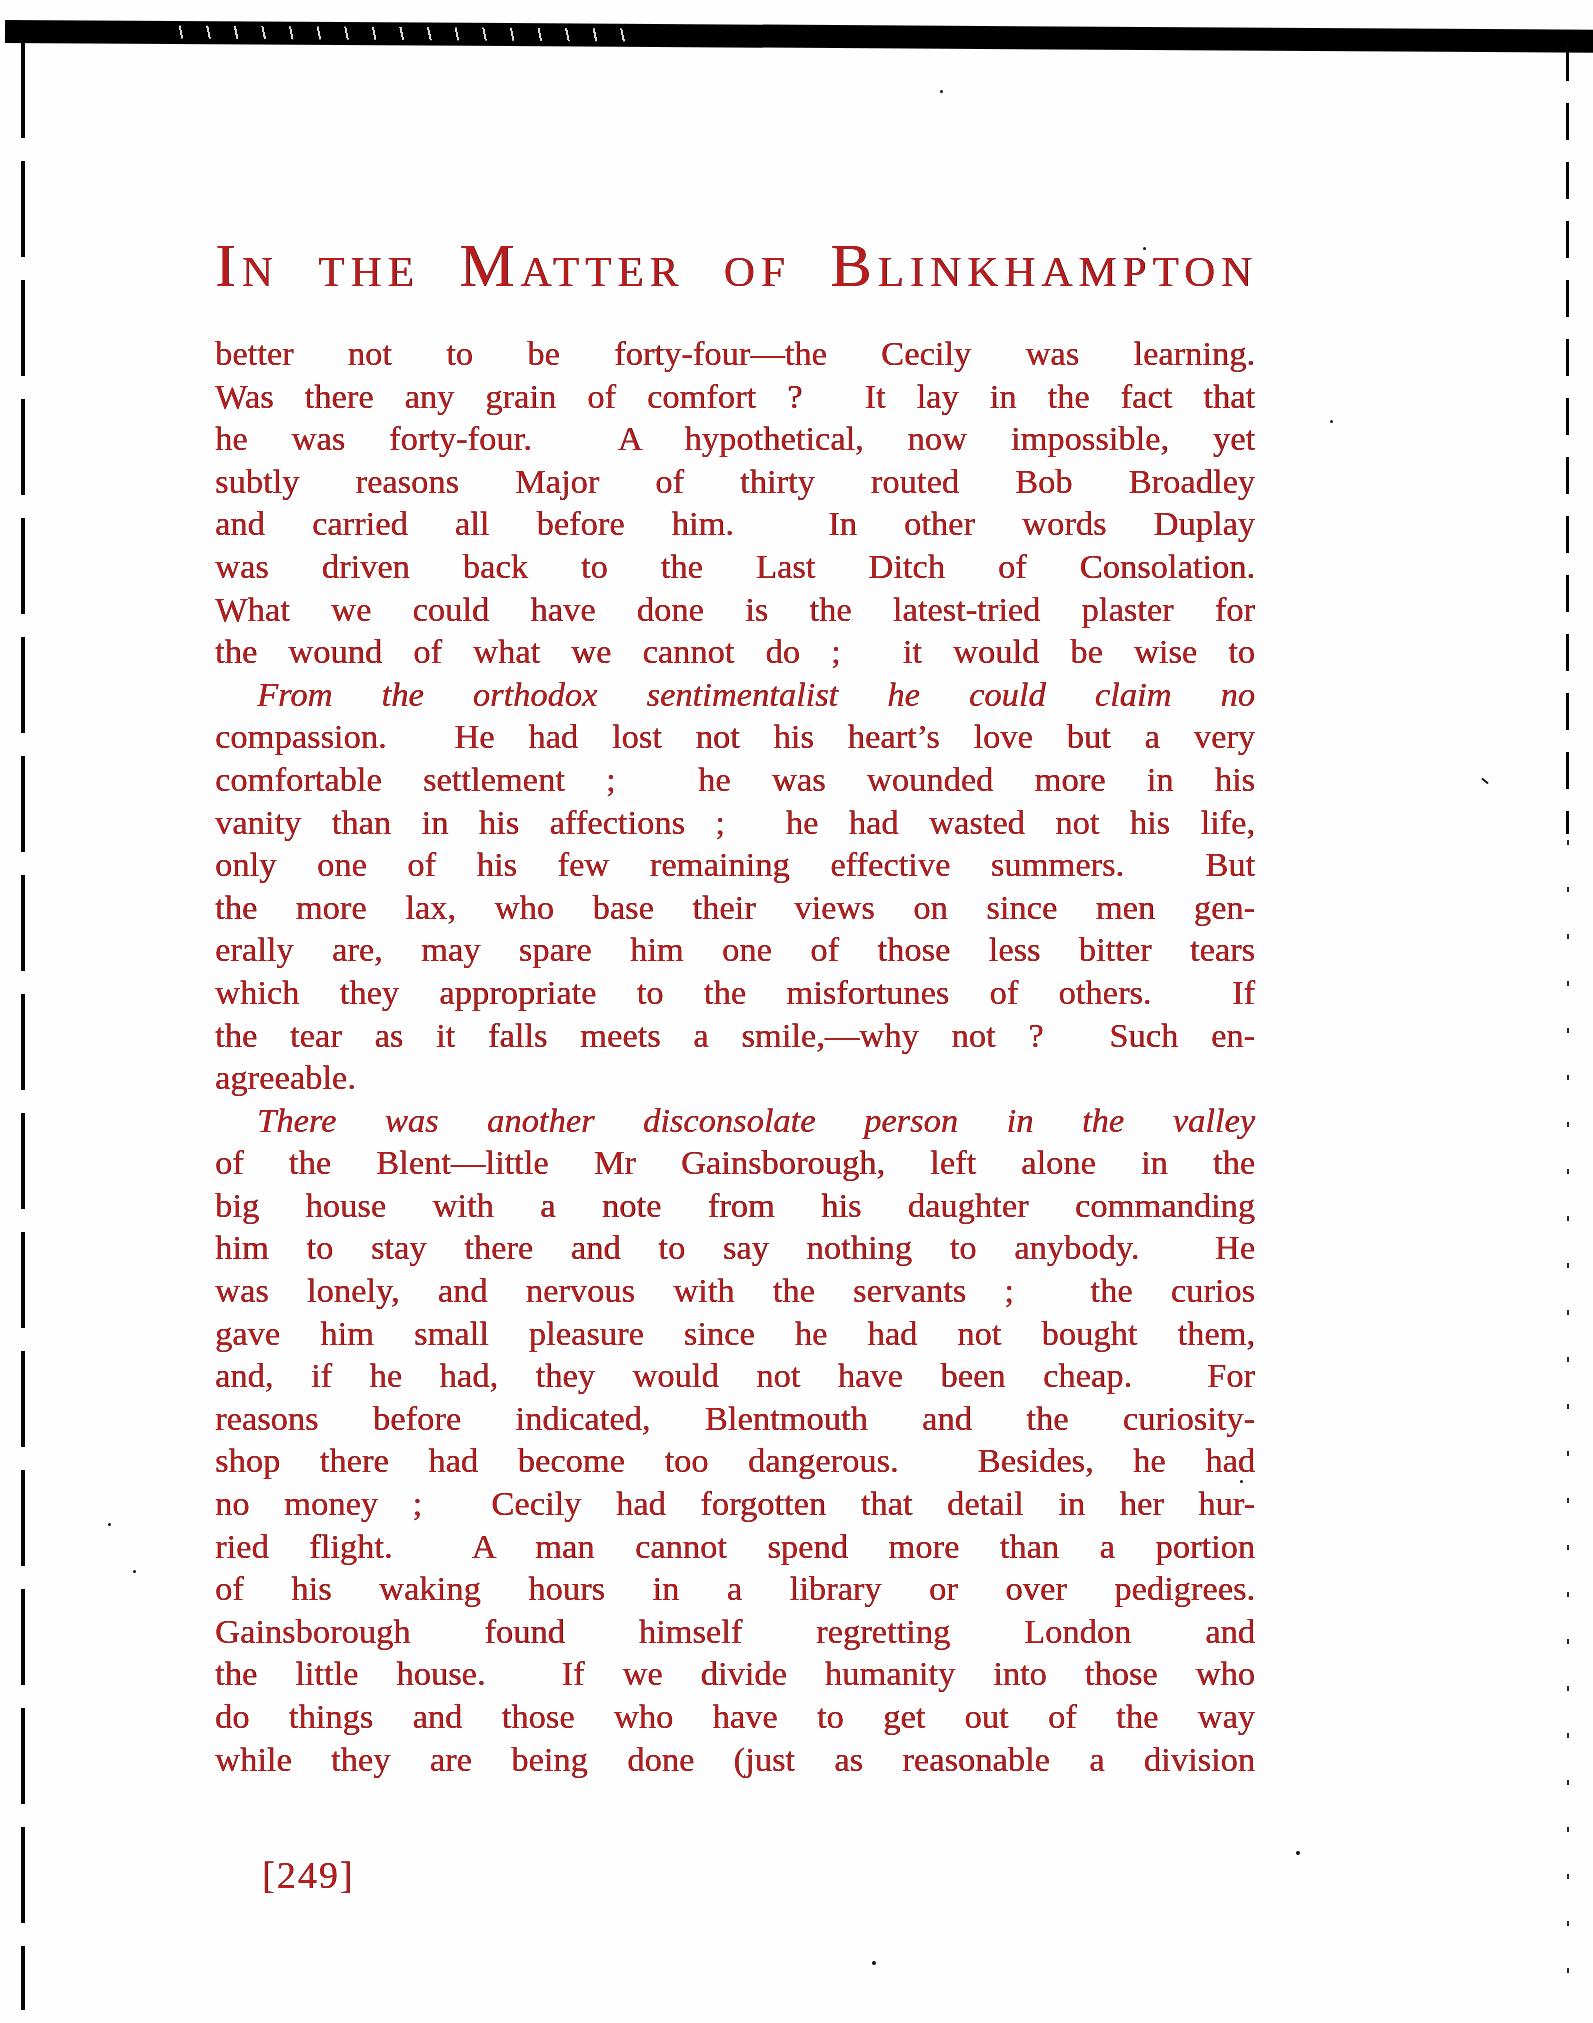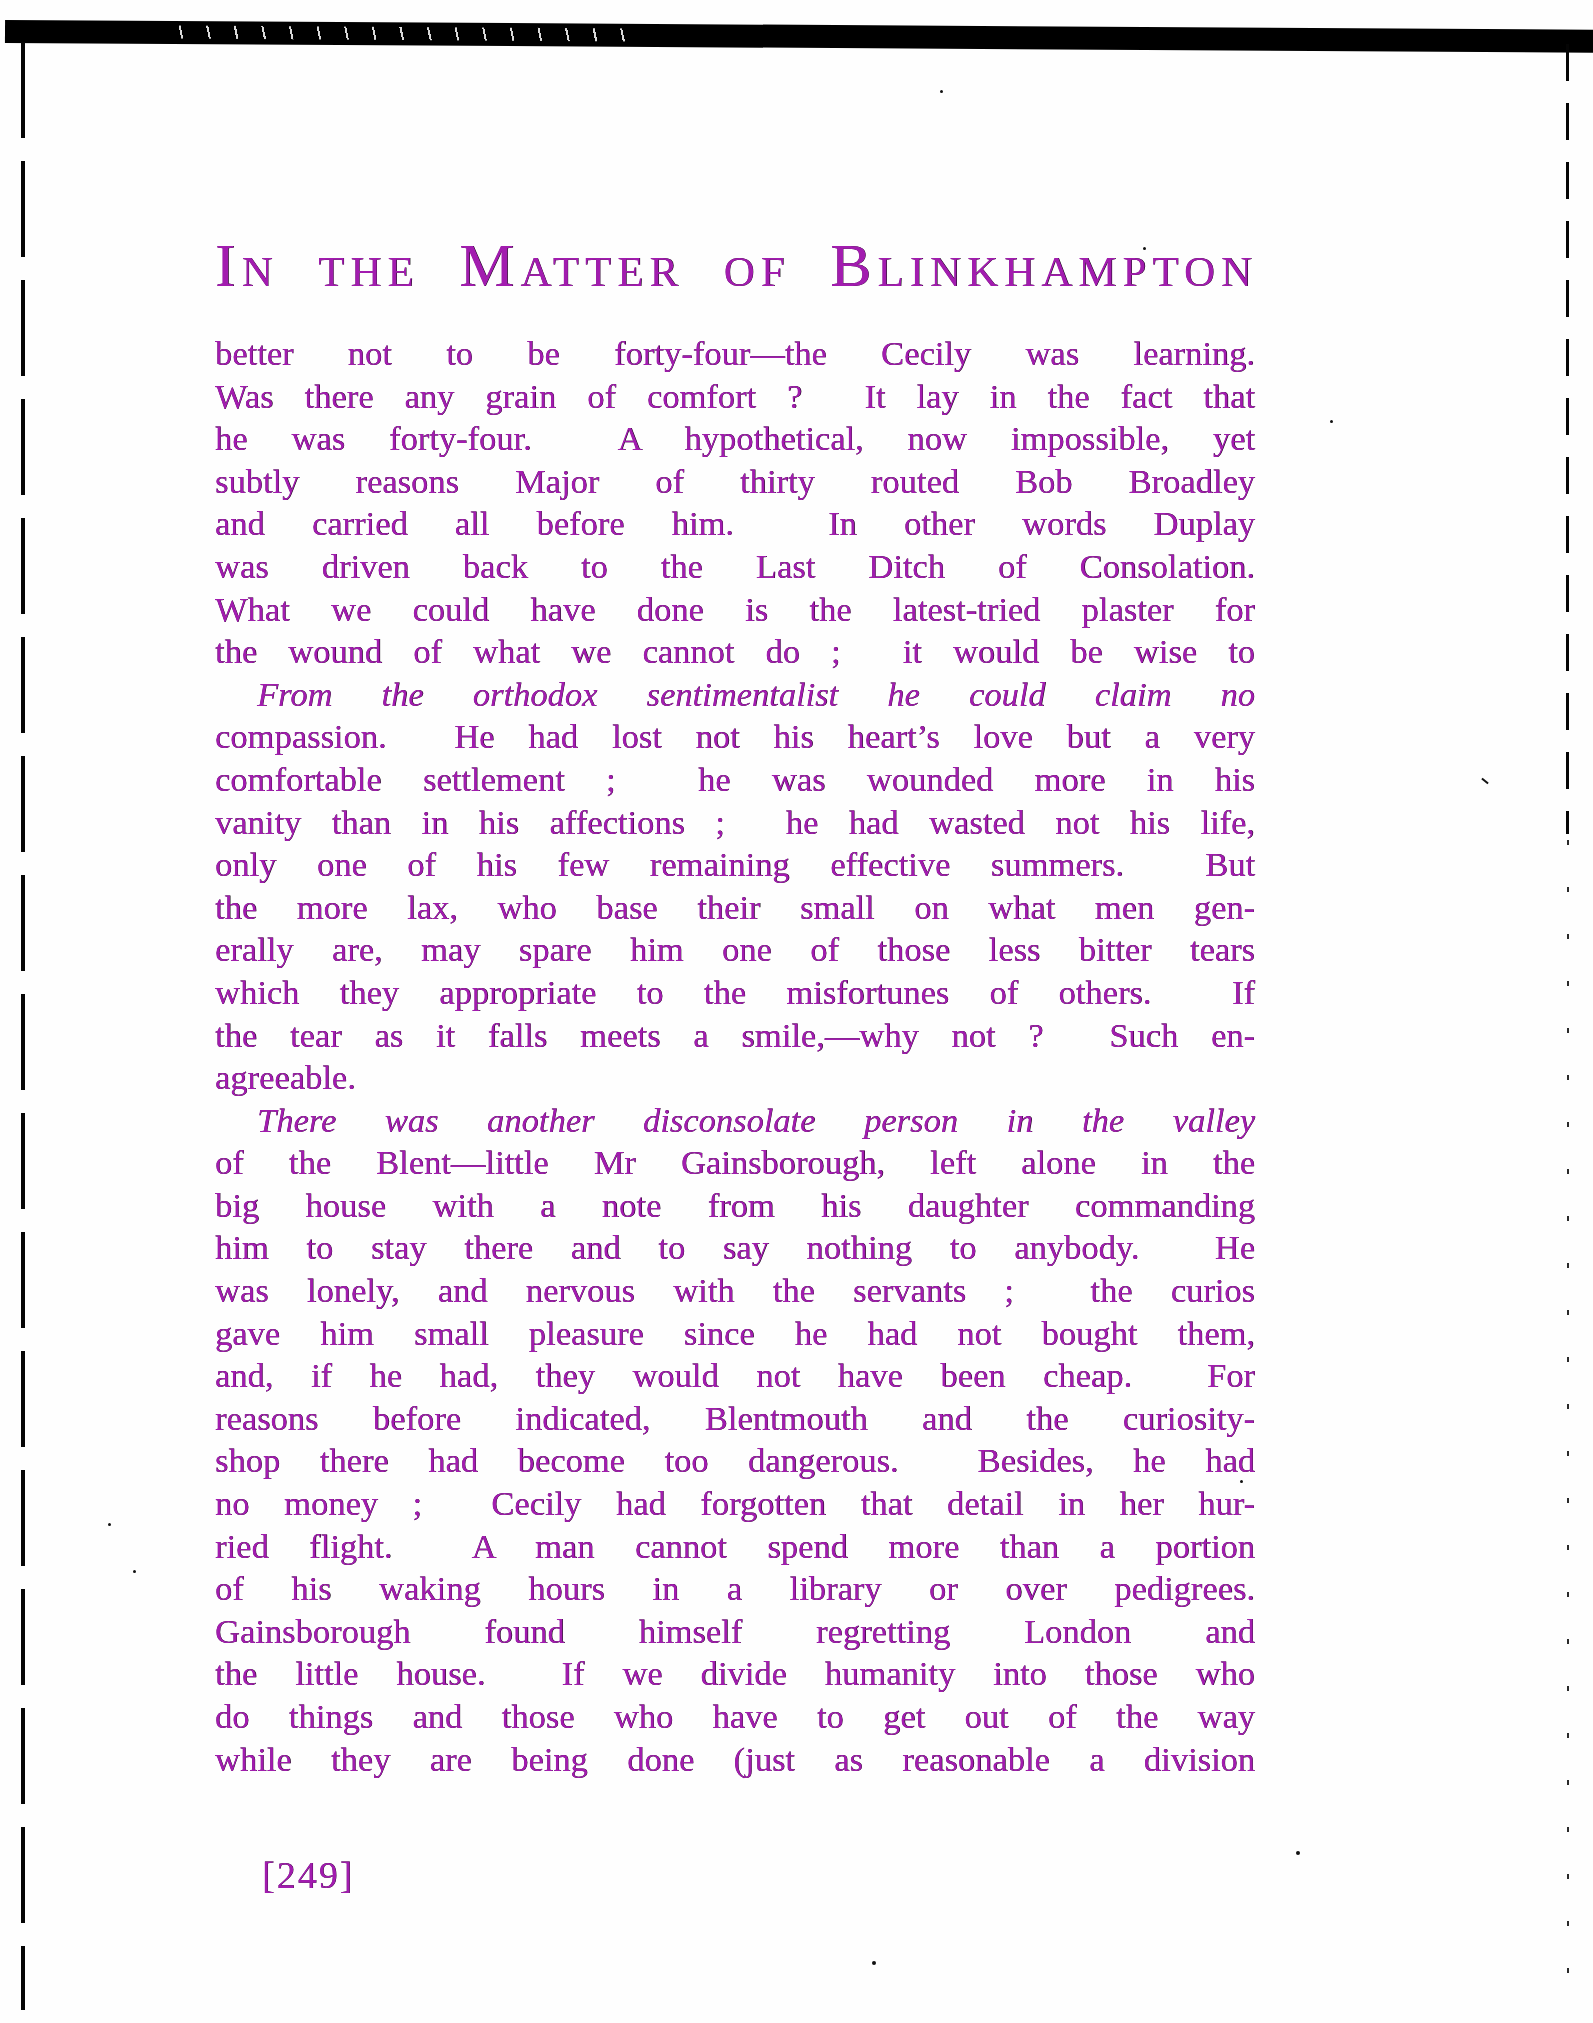--- a/index.html
+++ b/index.html
@@ -1,18 +1,18 @@
 <!DOCTYPE html>
 <html><head>
 <meta charset="utf-8">
 <style>
   html,body{margin:0;padding:0;background:#ffffff;}
   .page{
     position:relative;width:1593px;height:2023px;background:#fefefe;overflow:hidden;
-    font-family:"Liberation Serif","DejaVu Serif",serif;color:#a21caf;
+    font-family:"Liberation Serif","DejaVu Serif",serif;color:#b91c1c;
   }
   
   .top-bar{position:absolute;left:5px;top:20px;width:1590px;height:23px;background:#000;transform:rotate(0.35deg);transform-origin:left center;}
   .bar-noise{position:absolute;left:170px;top:27px;width:470px;height:13px;
     background:repeating-linear-gradient(78deg,transparent 0 11px,rgba(255,255,255,.85) 11px 13px,transparent 13px 27px);transform:rotate(0.35deg);}
   .edge-left{position:absolute;left:21px;top:42px;width:4px;height:1968px;
     background:repeating-linear-gradient(180deg,#050505 0 96px,transparent 96px 119px);}
   .edge-right-solid{position:absolute;left:1566px;top:44px;width:3px;height:790px;
     background:repeating-linear-gradient(180deg,#050505 0 37px,transparent 37px 59px);}
   .edge-right-dots{position:absolute;left:1567px;top:840px;width:2px;height:1170px;opacity:.85;
@@ -63,21 +63,21 @@
     <div class="ln">subtly reasons Major of thirty routed Bob Broadley</div>
     <div class="ln">and carried all before him.&nbsp; In other words Duplay</div>
     <div class="ln">was driven back to the Last Ditch of Consolation.</div>
     <div class="ln">What we could have done is the latest-tried plaster for</div>
     <div class="ln">the wound of what we cannot do&nbsp;;&nbsp; it would be wise to</div>
     <div class="ln ind">From the orthodox sentimentalist he could claim no</div>
     <div class="ln">compassion.&nbsp; He had lost not his heart’s love but a very</div>
     <div class="ln">comfortable settlement&nbsp;;&nbsp; he was wounded more in his</div>
     <div class="ln">vanity than in his affections&nbsp;;&nbsp; he had wasted not his life,</div>
     <div class="ln">only one of his few remaining effective summers.&nbsp; But</div>
-    <div class="ln">the more lax, who base their small on what men gen-</div>
+    <div class="ln">the more lax, who base their views on since men gen-</div>
     <div class="ln">erally are, may spare him one of those less bitter tears</div>
     <div class="ln">which they appropriate to the misfortunes of others.&nbsp; If</div>
     <div class="ln">the tear as it falls meets a smile,—why not&nbsp;?&nbsp; Such en-</div>
     <div class="ln end">agreeable.</div>
     <div class="ln ind">There was another disconsolate person in the valley</div>
     <div class="ln">of the Blent—little Mr Gainsborough, left alone in the</div>
     <div class="ln">big house with a note from his daughter commanding</div>
     <div class="ln">him to stay there and to say nothing to anybody.&nbsp; He</div>
     <div class="ln">was lonely, and nervous with the servants&nbsp;;&nbsp; the curios</div>
     <div class="ln">gave him small pleasure since he had not bought them,</div>

